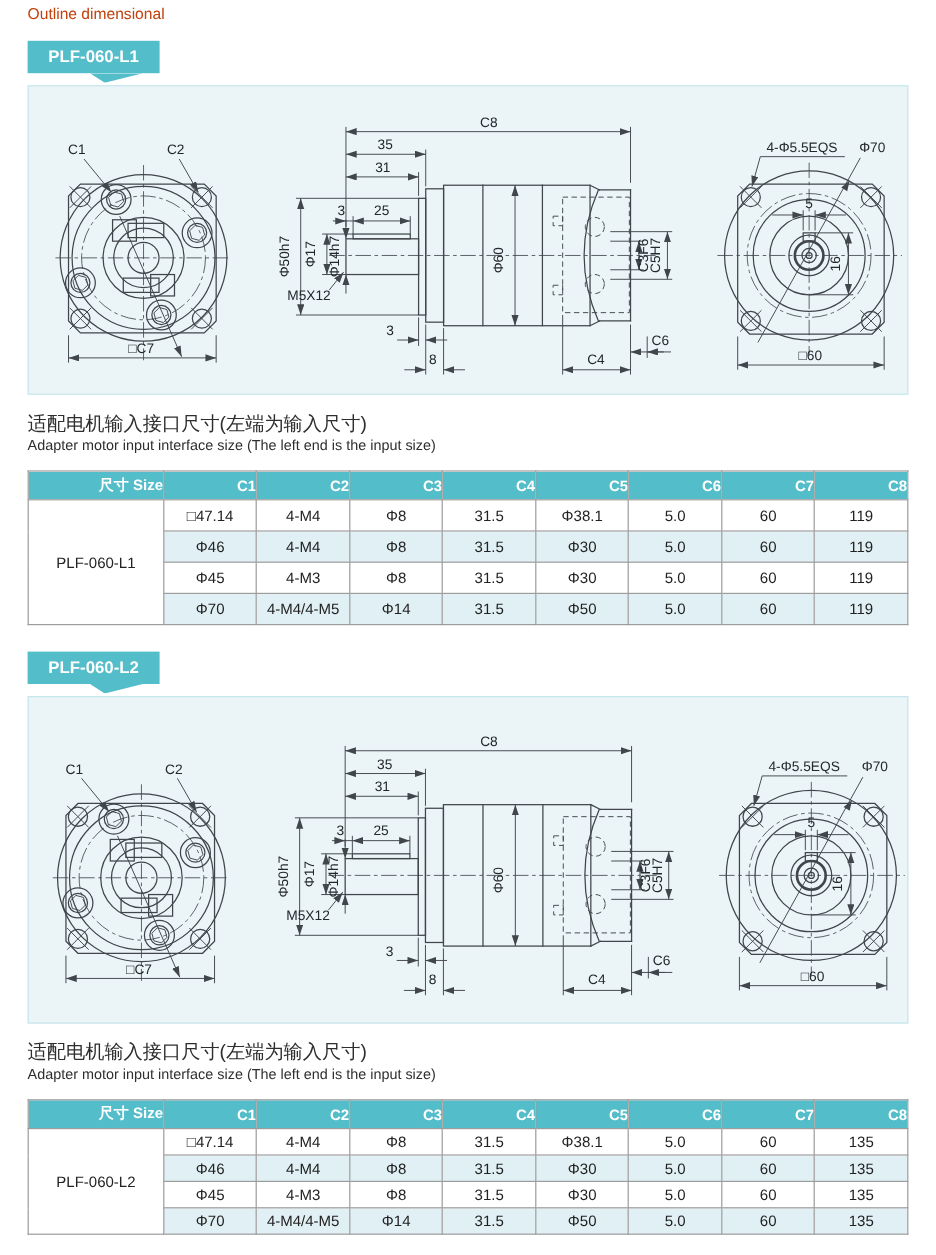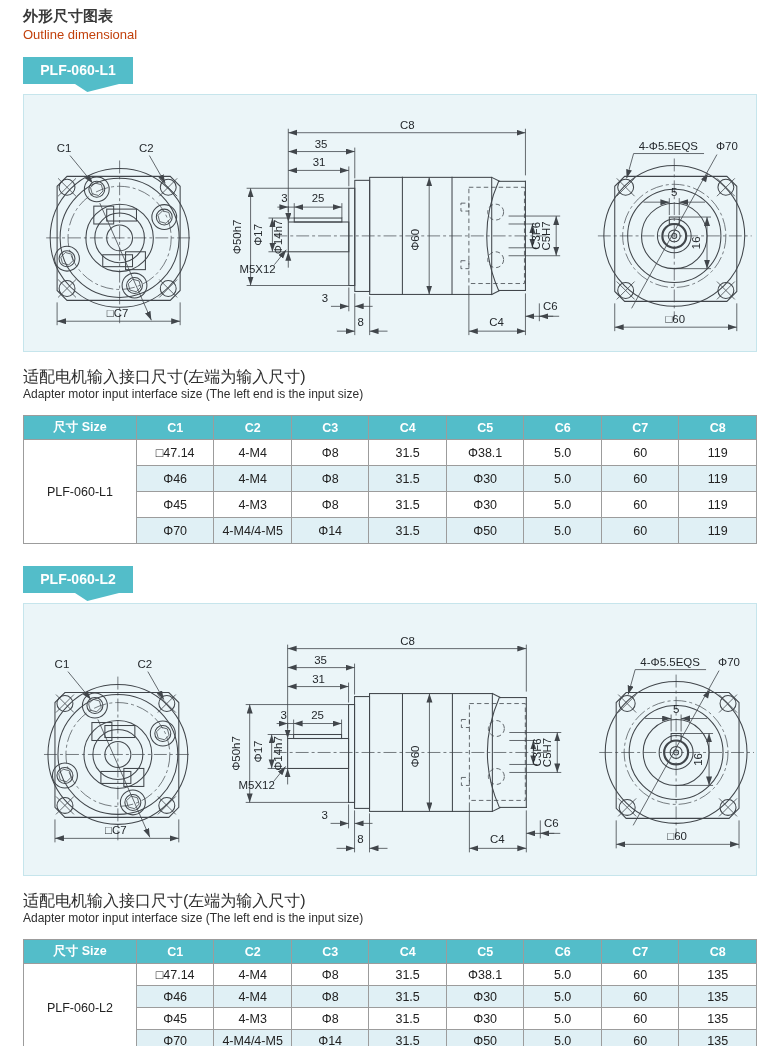--- a/index.html
+++ b/index.html
@@ -16,40 +16,39 @@
   .badge2{margin-top:22px;}
   .drawing-box{height:258px;background:var(--drawing-bg);border:1px solid #c6e5ec;margin-top:10px;
          box-sizing:border-box;overflow:hidden;}
   .drawing-box.box2{height:273px;}
   .drawing-box svg{width:100%;height:100%;display:block;}
   .h-cn{font-size:16px;color:#2e2e2e;margin:16px 0 1px 0;line-height:17px;}
   .h-en{font-size:12px;color:#2e2e2e;margin:0 0 12px 0;line-height:17px;}
   table.t{width:100%;border-collapse:collapse;table-layout:fixed;}
   .t th,.t td{border:1px solid #9c9c9c;text-align:center;vertical-align:middle;padding:0;
          font-size:12.5px;color:#222;overflow:hidden;white-space:nowrap;}
-  .t th{background:var(--accent);color:#fff;font-weight:bold;height:23px;}
+  .t th{background:var(--accent);color:#fff;font-weight:bold;height:23px;text-align:right;}
   .t1 td{height:25px;}
   .t2 td{height:21px;}
   .t td.model{background:#fff;}
   .t tbody tr:nth-child(even) td{background:var(--row-alt);}
   .t tbody tr:nth-child(even) td.model{background:#fff;}
   
   .ln{stroke:#41464b;stroke-width:1.05;fill:none;stroke-linecap:square;}
   .th2{stroke-width:2.2;}
   .dm{stroke:#41464b;stroke-width:0.8;fill:none;}
   .cl{stroke:#41464b;stroke-width:0.7;fill:none;stroke-dasharray:13 3 3 3;}
   .dsh{stroke:#41464b;stroke-width:0.8;fill:none;stroke-dasharray:4.5 3;}
   text.dl{font-size:11.5px;fill:#24282c;text-anchor:middle;font-family:"Liberation Sans",sans-serif;}
   .arrfill{fill:#41464b;}
 </style>
 </head>
 <body>
 
 <div class="page">
-  <h1 class="title">外形尺寸图表</h1>
   <div class="subtitle">Outline dimensional</div>
 
   <section>
     <div class="badge">
       <span>PLF-060-L1</span>
       <i class="tail"></i>
     </div>
     <div class="drawing-box">
 
 <svg viewBox="0 0 733 258" preserveAspectRatio="xMidYMid meet">

